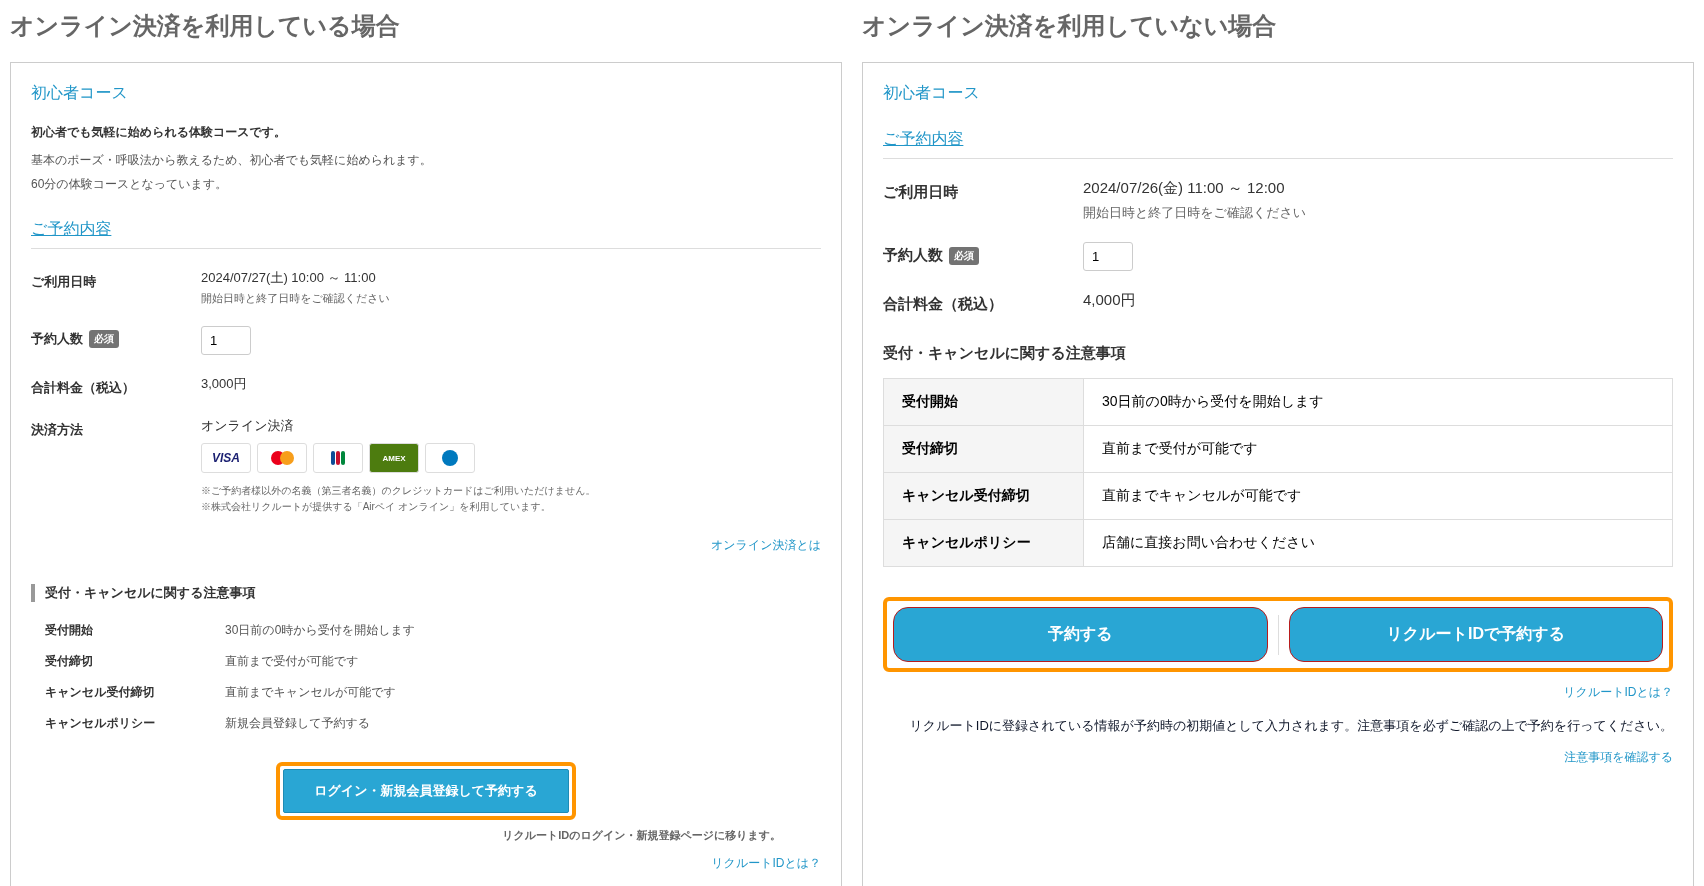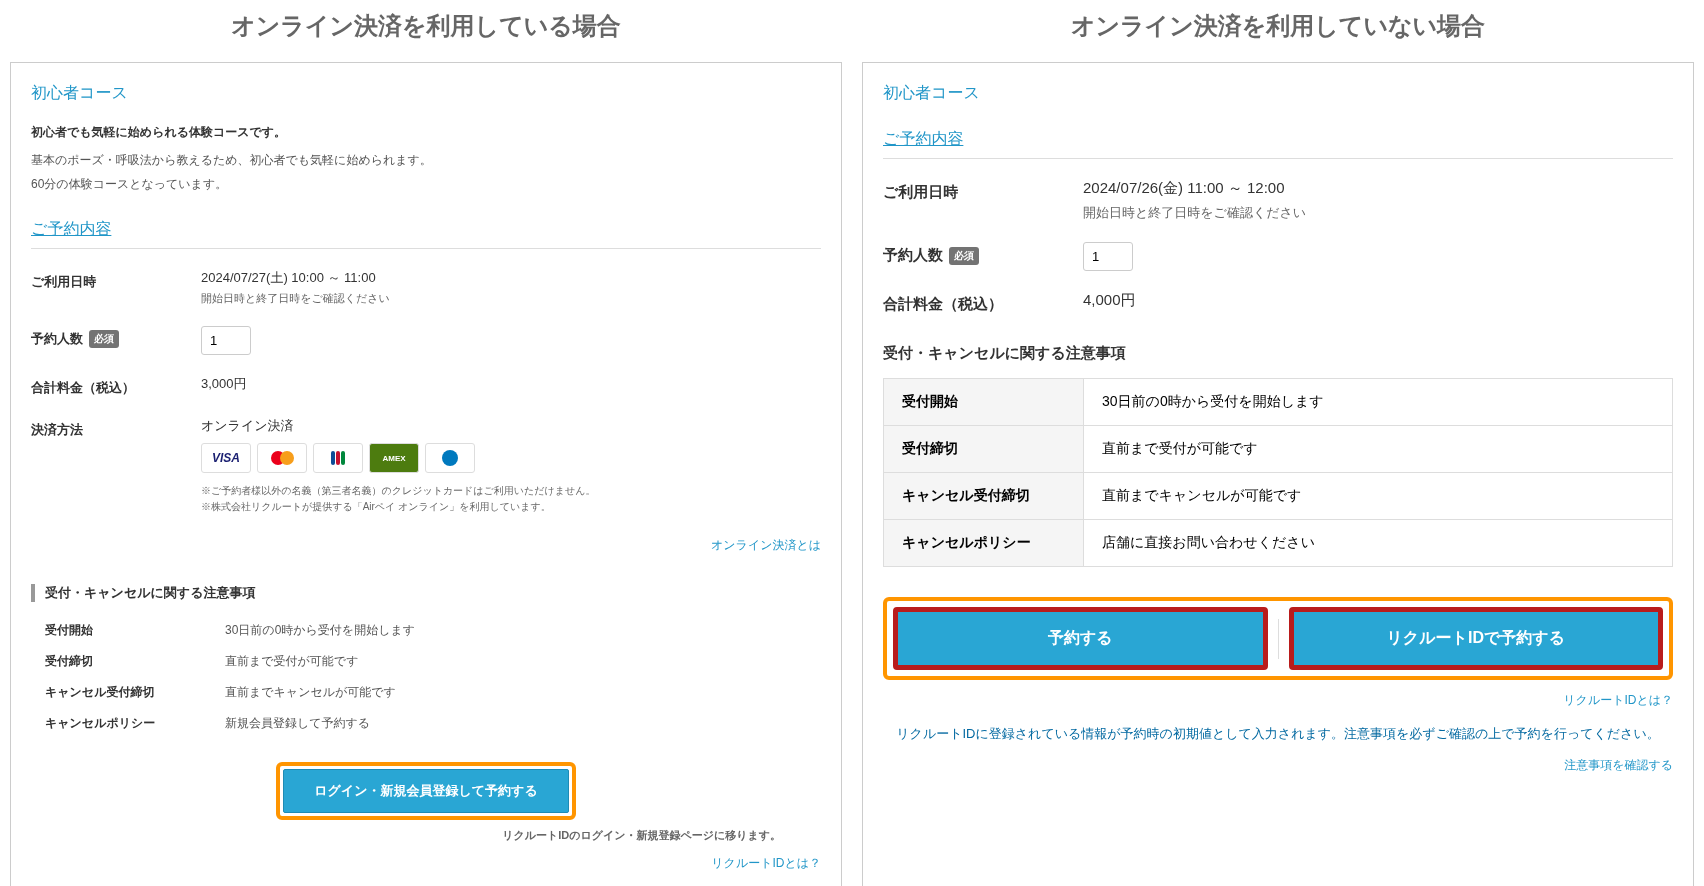--- a/index.html
+++ b/index.html
@@ -17,21 +17,20 @@
       gap: 20px;
       max-width: 1704px;
       margin: 0 auto;
     }
     .column {
       flex: 1;
       display: flex;
       flex-direction: column;
     }
     .column-title {
-      text-align: center;
       font-size: 24px;
       font-weight: bold;
       color: #666;
       margin-bottom: 20px;
     }
     .panel {
       border: 1px solid #ccc;
       padding: 20px;
       background: #fff;
       flex: 1;
@@ -239,45 +238,45 @@
       padding: 12px 30px;
       font-size: 13px;
       font-weight: bold;
       cursor: pointer;
       border-radius: 2px;
       text-align: center;
     }
     .btn-large {
       background: #29a6d4;
       color: #fff;
-      border: 5px solid #b91c1c;
+      border: 1px solid #b91c1c;
       padding: 16px 0;
       font-size: 16px;
       font-weight: bold;
       cursor: pointer;
-      border-radius: 4px;
+      border-radius: 15px;
       flex: 1;
     }
     .btn-divider {
       width: 1px;
       height: 40px;
       background: #ddd;
     }
     .button-note {
       font-size: 11px;
       color: #666;
       margin-top: 8px;
       text-align: right;
       padding-right: 40px;
       font-weight: bold;
     }
     .footer-note {
       font-size: 13px;
-      color: #0369a1;
-      text-align: center;
+      color: #0f172a;
+      text-align: right;
       margin-top: 15px;
       line-height: 1.6;
     }
   </style>
 </head>
 <body>
 
 <div class="container">
 
   <div class="column">

